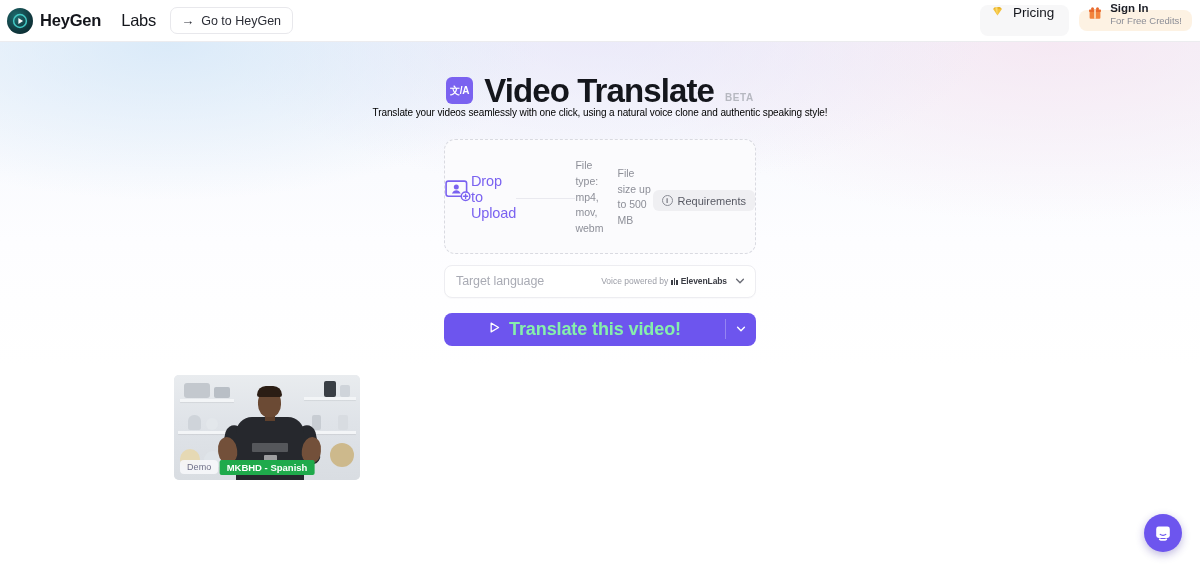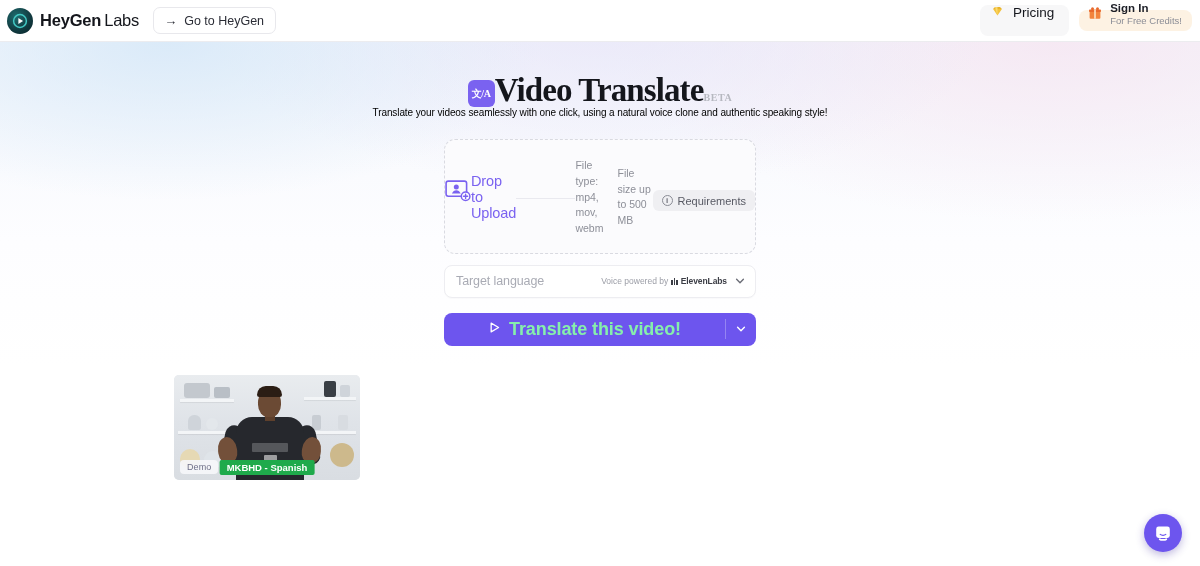--- a/index.html
+++ b/index.html
@@ -57,21 +57,21 @@
     flex: none;
   }
   .brand-mark svg { display: block; }
   .brand-text {
     font-size: 16.5px;
     letter-spacing: -0.2px;
     color: #14161c;
     white-space: nowrap;
   }
   .brand-text .b1 { font-weight: 700; }
-  .brand-text .b2 { font-weight: 400; margin-left: 3px; }
+  .brand-text .b2 { font-weight: 400; margin-left: 20px; }
 
   .go-btn {
     margin-left: 14px;
     height: 27px;
     padding: 0 11px 0 10px;
     border: 1px solid #e8e8ec;
     border-radius: 7px;
     background: #fff;
     display: flex; align-items: center; gap: 7px;
     font-size: 12.5px;
@@ -111,24 +111,24 @@
 
   
   .main {
     position: relative;
     z-index: 2;
     width: 1200px;
   }
 
   .title-row {
     display: flex;
-    align-items: flex-end;
+    align-items: flex-start;
     justify-content: center;
+    gap: 11px;
     margin-top: 32px;
-    font-family: Liberation Serif, serif;
   }
   .title-icon {
     width: 27px; height: 27px;
     border-radius: 6px;
     background: #7a62f0;
     display: flex; align-items: center; justify-content: center;
     flex: none;
     margin-top: 3px;
   }
   .title-icon span {

